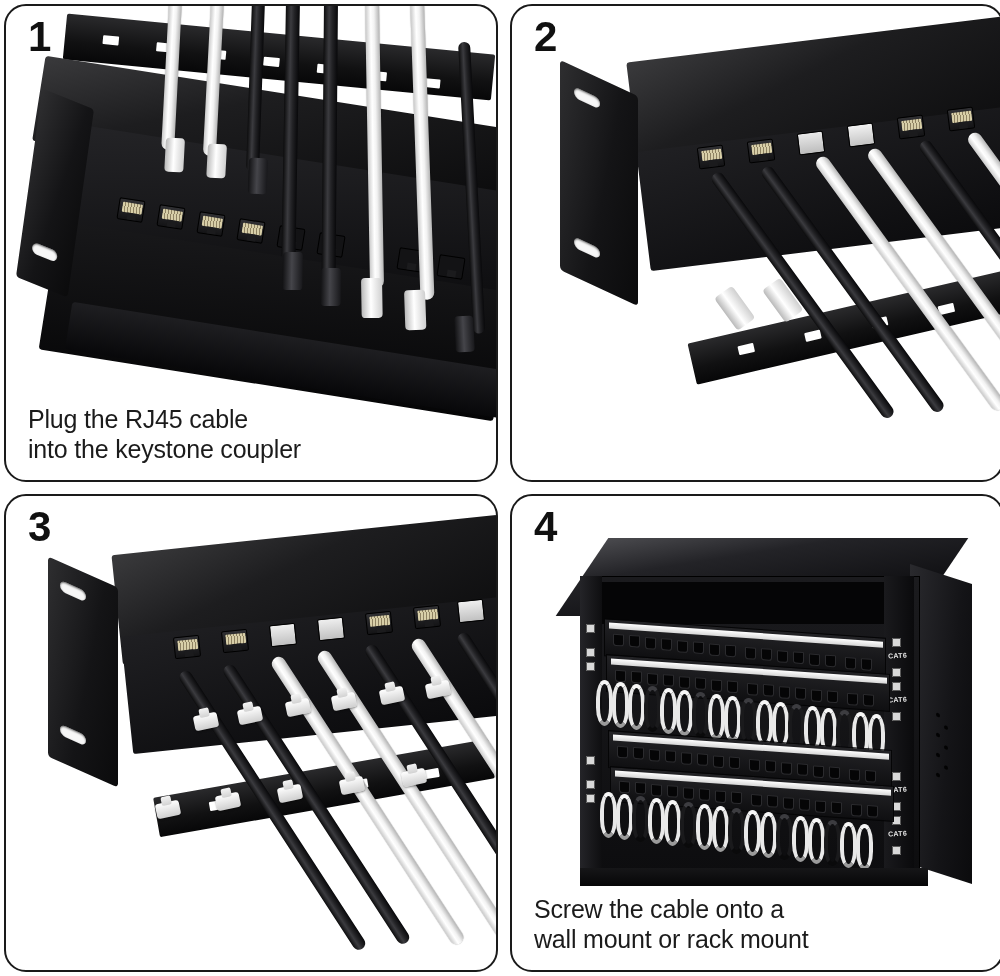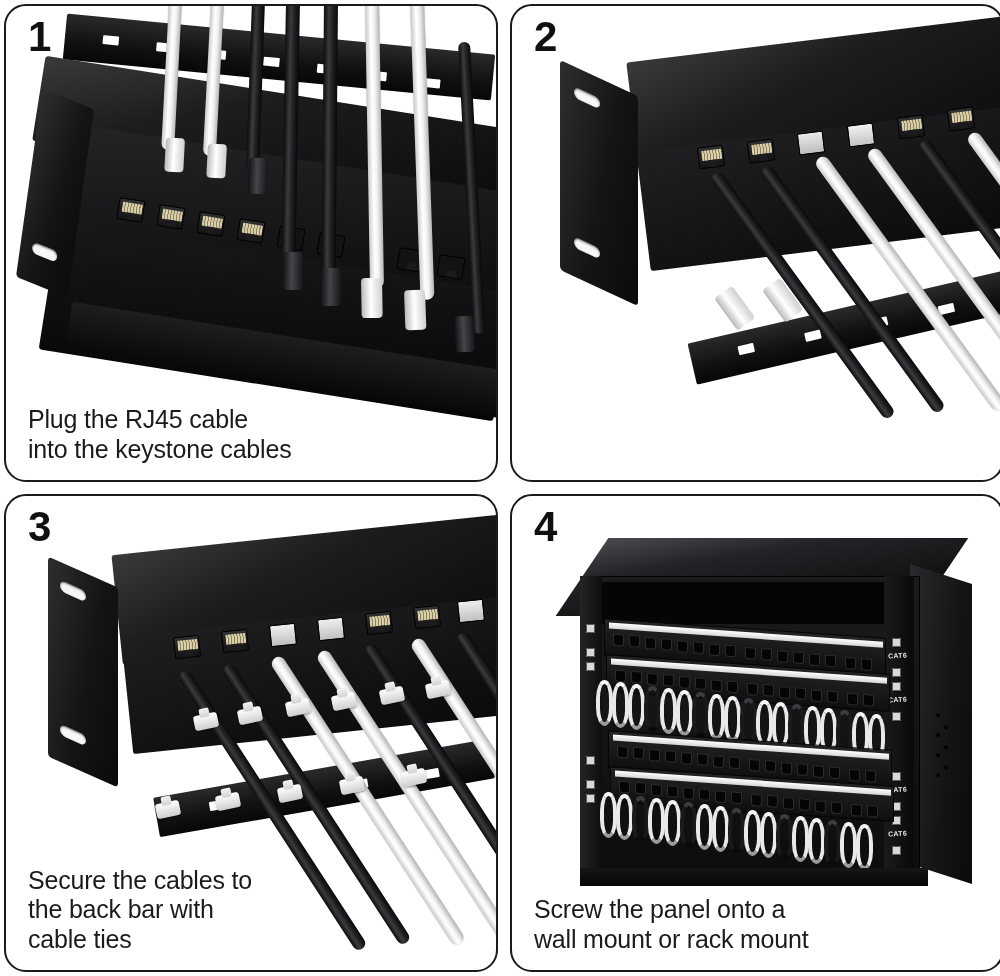--- a/index.html
+++ b/index.html
@@ -280,21 +280,21 @@
       <div class="boot white" style="left:398px;top:284px;width:21px;height:40px;transform:rotate(-2deg);"></div>
 
       <div class="cable black" style="left:452px;top:36px;width:12px;height:292px;transform:rotate(-3deg);"></div>
       <div class="boot black" style="left:448px;top:310px;width:19px;height:36px;transform:rotate(-3deg);"></div>
 
       <div class="pp-body" style="left:60px;top:330px;width:440px;height:48px;transform:rotate(9deg);background:linear-gradient(180deg,#1e1e21,#08080a);"></div>
     </div>
 
     <div class="step-number">1</div>
     <div class="caption">Plug the RJ45 cable
-into the keystone cables</div>
+into the keystone coupler</div>
   </div>
 
   <div class="panel">
     <div class="photo">
 
       <div class="pp-body" style="left:120px;top:30px;width:430px;height:120px;transform:rotate(-7deg);"></div>
       <div class="pp-body" style="left:130px;top:120px;width:420px;height:120px;transform:rotate(-7deg);background:linear-gradient(170deg,#202023,#0a0a0c);"></div>
 
       <div class="bracket" style="left:48px;top:72px;width:78px;height:210px;transform:skewY(25deg);">
         <span class="slot" style="left:14px;top:20px;"></span>
@@ -399,23 +399,20 @@
       <div class="tie" style="left:420px;top:186px;transform:rotate(-12deg);"></div>
 
       <div class="tie" style="left:150px;top:306px;transform:rotate(-12deg);"></div>
       <div class="tie" style="left:210px;top:298px;transform:rotate(-12deg);"></div>
       <div class="tie" style="left:272px;top:290px;transform:rotate(-12deg);"></div>
       <div class="tie" style="left:334px;top:282px;transform:rotate(-12deg);"></div>
       <div class="tie" style="left:396px;top:274px;transform:rotate(-12deg);"></div>
     </div>
 
     <div class="step-number">3</div>
-    <div class="caption">Secure the cables to
-the back bar with
-cable ties</div>
   </div>
 
   <div class="panel">
     <div class="photo">
 
       <div class="rack-top" style="left:70px;top:42px;width:360px;height:78px;transform:skewX(-34deg);"></div>
       <div class="rack-side" style="left:398px;top:78px;width:62px;height:300px;transform:skewY(18deg);">
         <span class="vent" style="left:26px;top:140px;"></span>
         <span class="vent" style="left:34px;top:150px;"></span>
         <span class="vent" style="left:26px;top:160px;"></span>
@@ -571,17 +568,17 @@
           <span class="coil" style="left:296px;top:322px;"></span>
         <span class="coil dark" style="left:312px;top:324px;"></span>
           <span class="coil" style="left:328px;top:326px;"></span>
         <span class="coil" style="left:344px;top:328px;"></span>
       </div>
 
       <div style="position:absolute;left:68px;top:372px;width:348px;height:18px;background:linear-gradient(180deg,#161618,#060607);"></div>
     </div>
 
     <div class="step-number">4</div>
-    <div class="caption">Screw the panel onto a
+    <div class="caption">Screw the cable onto a
 wall mount or rack mount</div>
   </div>
 
 </div>
 
 </body></html>

